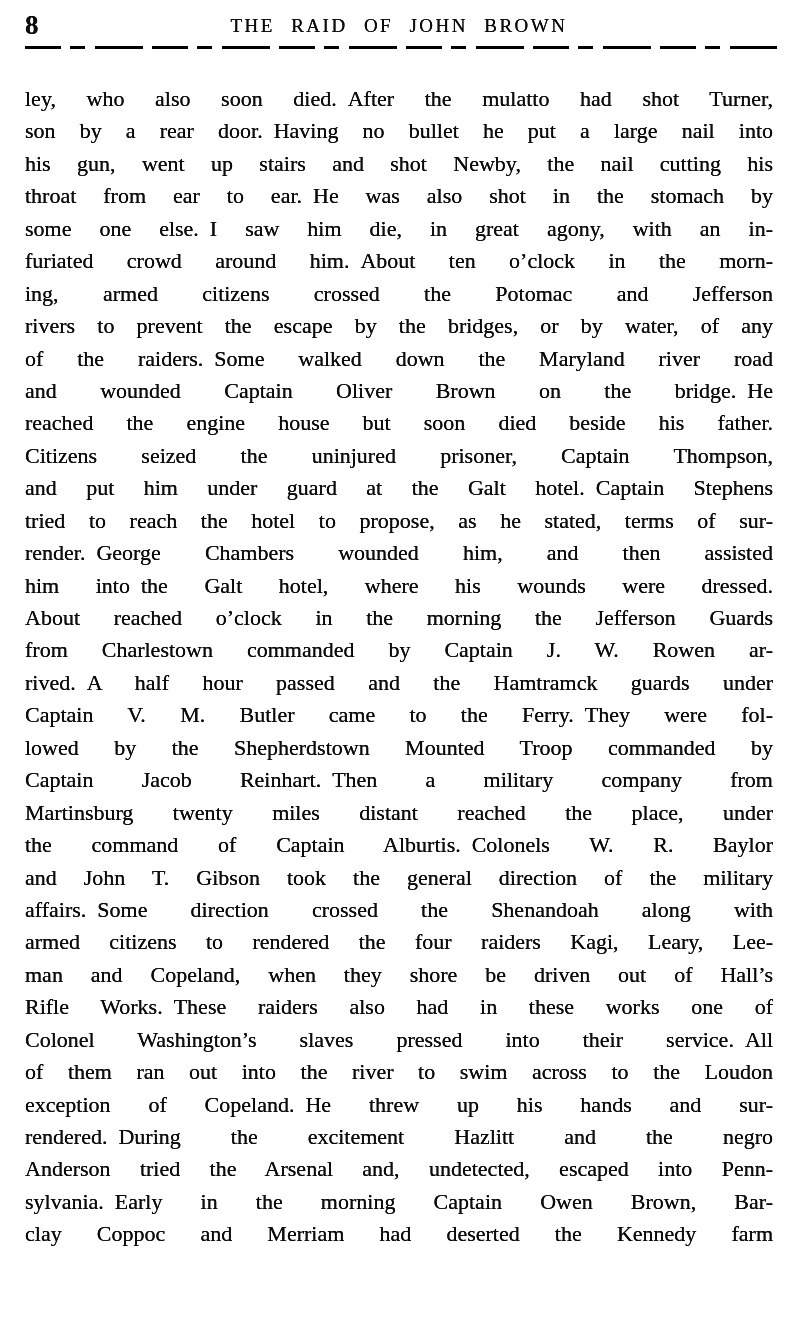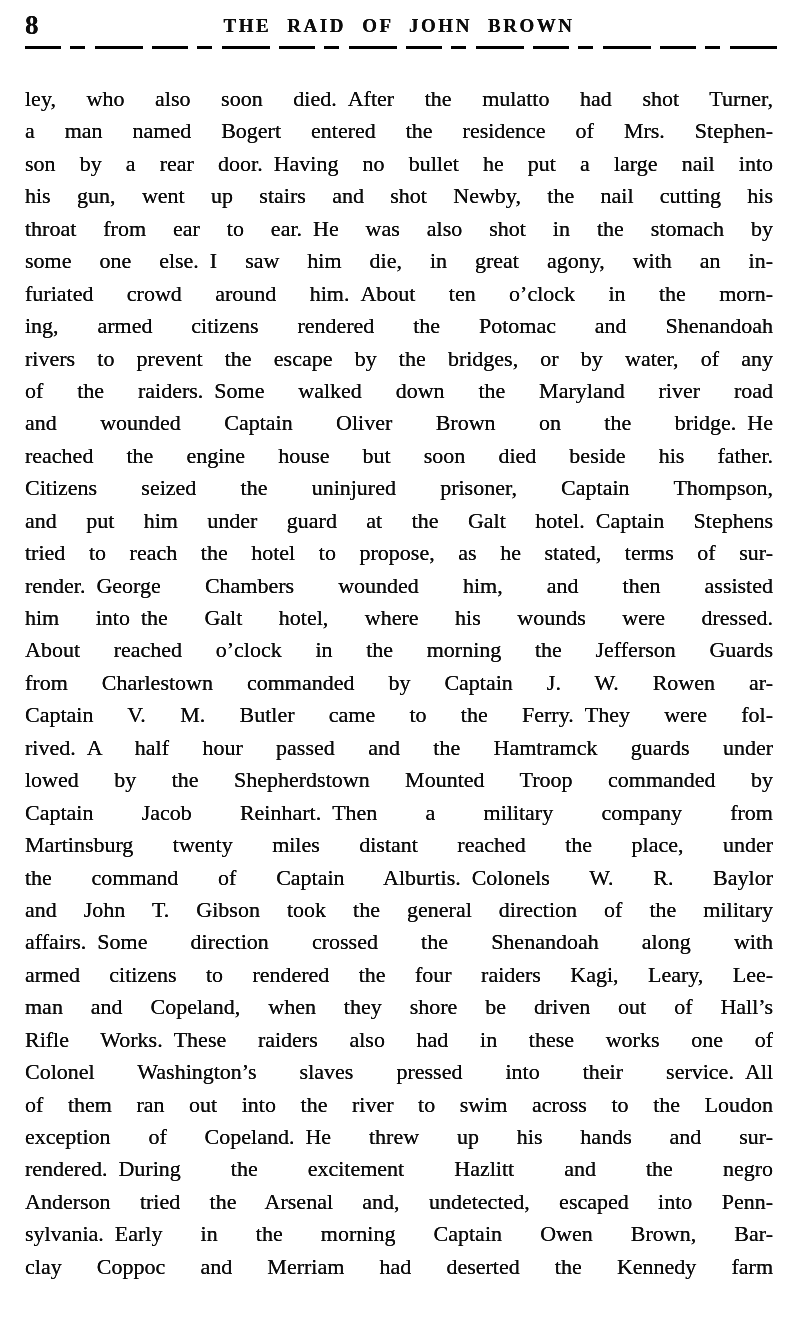--- a/index.html
+++ b/index.html
@@ -32,21 +32,21 @@
     letter-spacing: 1px;
     text-shadow: 0 0 0.5px #000;
   }
   .running-title {
     position: absolute;
     left: 0;
     right: 0;
     top: 7px;
     text-align: center;
     font-size: 19px;
-    font-weight: bold;
+    font-weight: normal;
     letter-spacing: 2.5px;
     word-spacing: 9px;
     text-shadow: 0 0 0.5px #000;
   }
   .header-rule {
     position: absolute;
     top: 46px;
     left: 25px;
     width: 752px;
     height: 3px;
@@ -87,40 +87,39 @@
 <body>
 
 <div class="page">
   <header class="page-header">
     <span class="page-number">8</span>
     <span class="running-title">THE RAID OF JOHN BROWN</span>
   </header>
   <div class="header-rule"></div>
   <main class="text-block">
       <div class="line">ley, who also soon died. After the mulatto had shot Turner,</div>
-      <div class="line">a man named Bogert entered the residence of Mrs. Stephen-</div>
       <div class="line">son by a rear door. Having no bullet he put a large nail into</div>
       <div class="line">his gun, went up stairs and shot Newby, the nail cutting his</div>
       <div class="line">throat from ear to ear. He was also shot in the stomach by</div>
       <div class="line">some one else. I saw him die, in great agony, with an in-</div>
       <div class="line">furiated crowd around him. About ten o’clock in the morn-</div>
-      <div class="line">ing, armed citizens rendered the Potomac and Shenandoah</div>
+      <div class="line">ing, armed citizens crossed the Potomac and Jefferson</div>
       <div class="line">rivers to prevent the escape by the bridges, or by water, of any</div>
       <div class="line">of the raiders. Some walked down the Maryland river road</div>
       <div class="line">and wounded Captain Oliver Brown on the bridge. He</div>
       <div class="line">reached the engine house but soon died beside his father.</div>
       <div class="line">Citizens seized the uninjured prisoner, Captain Thompson,</div>
       <div class="line">and put him under guard at the Galt hotel. Captain Stephens</div>
       <div class="line">tried to reach the hotel to propose, as he stated, terms of sur-</div>
       <div class="line">render. George Chambers wounded him, and then assisted</div>
       <div class="line">him into the Galt hotel, where his wounds were dressed.</div>
       <div class="line">About reached o’clock in the morning the Jefferson Guards</div>
       <div class="line">from Charlestown commanded by Captain J. W. Rowen ar-</div>
+      <div class="line">rived. A half hour passed and the Hamtramck guards under</div>
       <div class="line">Captain V. M. Butler came to the Ferry. They were fol-</div>
-      <div class="line">rived. A half hour passed and the Hamtramck guards under</div>
       <div class="line">lowed by the Shepherdstown Mounted Troop commanded by</div>
       <div class="line">Captain Jacob Reinhart. Then a military company from</div>
       <div class="line">Martinsburg twenty miles distant reached the place, under</div>
       <div class="line">the command of Captain Alburtis. Colonels W. R. Baylor</div>
       <div class="line">and John T. Gibson took the general direction of the military</div>
       <div class="line">affairs. Some direction crossed the Shenandoah along with</div>
       <div class="line">armed citizens to rendered the four raiders Kagi, Leary, Lee-</div>
       <div class="line">man and Copeland, when they shore be driven out of Hall’s</div>
       <div class="line">Rifle Works. These raiders also had in these works one of</div>
       <div class="line">Colonel Washington’s slaves pressed into their service. All</div>

